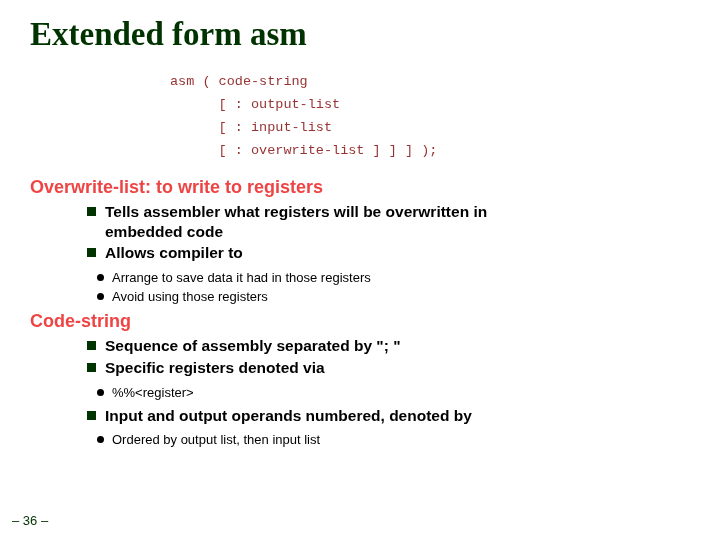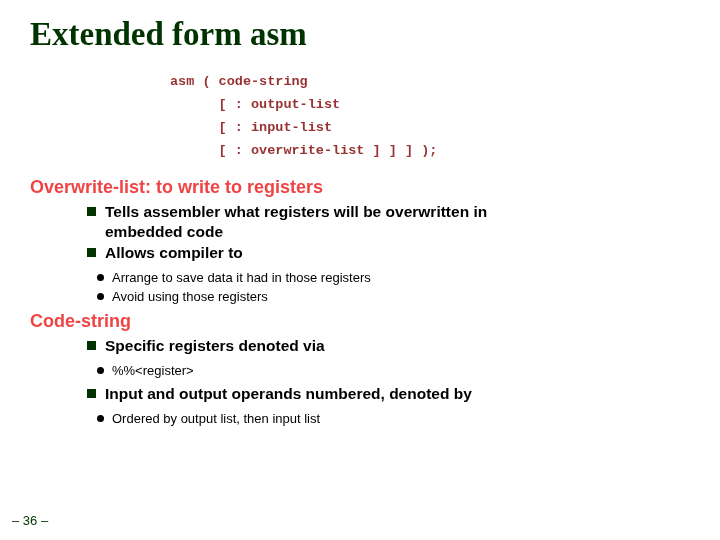--- a/index.html
+++ b/index.html
@@ -22,21 +22,21 @@
   .title {
     font-size: 33px;
     font-weight: bold;
     color: #003300;
     margin-top: 6px;
     margin-bottom: 18px;
     font-family: "Times New Roman", Times, serif;
   }
   .codeblock {
     font-family: "Courier New", Courier, monospace;
-    font-weight: bold;
+    font-weight: normal;
     color: #993333;
     font-size: 13.5px;
     line-height: 1.7;
     margin-left: 140px;
     margin-bottom: 14px;
     white-space: pre;
   }
   .h2 {
     font-size: 18px;
     font-weight: bold;
@@ -115,20 +115,21 @@
     <li>Tells assembler what registers will be overwritten in embedded code</li>
     <li>Allows compiler to</li>
   </ul>
   <ul class="disc">
     <li>Arrange to save data it had in those registers</li>
     <li>Avoid using those registers</li>
   </ul>
 
   <div class="h2">Code-string</div>
   <ul class="sq">
+    <li>Sequence of assembly separated by "; "</li>
     <li>Specific registers denoted via</li>
   </ul>
   <ul class="disc">
     <li>%%&lt;register&gt;</li>
   </ul>
   <ul class="sq">
     <li>Input and output operands  numbered, denoted by</li>
   </ul>
   <ul class="disc">
     <li>Ordered by output list, then input list</li>

